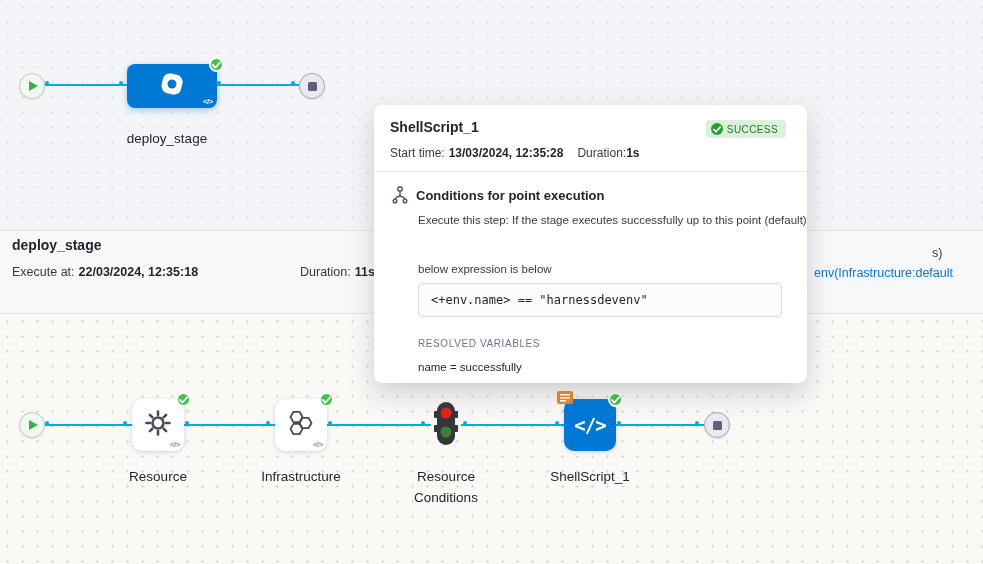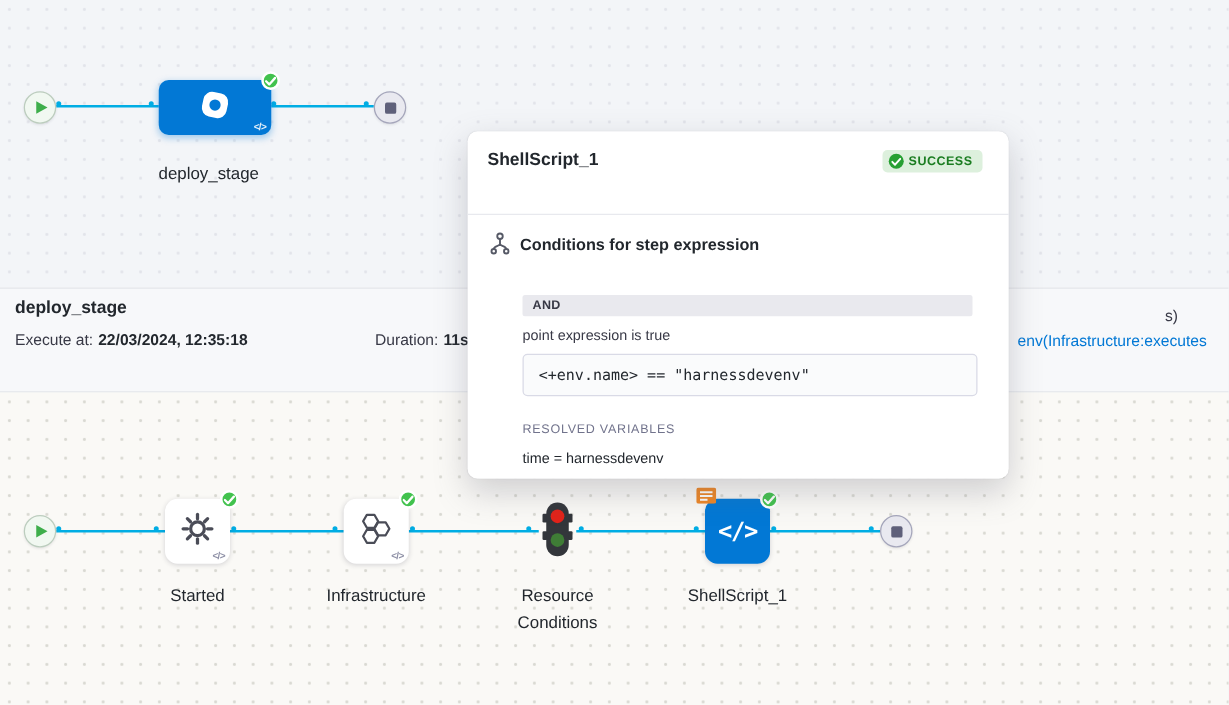--- a/index.html
+++ b/index.html
@@ -85,21 +85,21 @@
   .popover {
     position:absolute; left:374px; top:105px; width:433px; height:278px;
     background:#fff; border-radius:8px; z-index:10;
     box-shadow:0 0 1px rgba(40,41,61,.1), 0 10px 26px rgba(96,97,112,.28);
   }
   .pp-title { position:absolute; left:16px; top:14px; font-size:14px; font-weight:bold; }
   .pp-badge {
     position:absolute; right:21px; top:15px; display:flex; align-items:center; gap:4px;
     background:var(--badge-bg,#ddf0dd); border-radius:4px; padding:3px 8px 3px 5px;
   }
-  .pp-badge .txt { font-size:10px; font-weight:bold; color:var(--badge-text,#1b7d21); letter-spacing:.4px; }
+  .pp-badge .txt { font-size:10px; font-weight:normal; color:var(--badge-text,#1b7d21); letter-spacing:.4px; }
   .badge-check {
     width:12px; height:12px; border-radius:50%; background:#27a033;
     display:flex; align-items:center; justify-content:center;
   }
   .pp-meta { position:absolute; left:16px; top:41px; font-size:12px; color:#383946; white-space:nowrap; }
   .pp-meta .b { font-weight:bold; color:#22272d; margin-left:4px; }
   .pp-meta .gap { display:inline-block; width:14px; }
   .pp-divider { position:absolute; left:0; top:66px; width:100%; height:1px; background:#e8e9ee; }
   .pp-cond-icon { position:absolute; left:16px; top:80px; }
   .pp-cond-title { position:absolute; left:42px; top:83px; font-size:13px; font-weight:bold; }
@@ -164,21 +164,21 @@
 
   <div>
     <div class="band-title">deploy_stage</div>
     <div class="band-meta" style="left:12px">
       <span>Execute at:</span><span class="val">22/03/2024, 12:35:18</span>
     </div>
     <div class="band-meta" style="left:300px">
       <span>Duration:</span><span class="val">11s</span>
     </div>
     <div class="frag" style="left:932px;top:246px">s)</div>
-    <div class="frag link" style="left:814px;top:266px">env(Infrastructure:executes</div>
+    <div class="frag link" style="left:814px;top:266px">env(Infrastructure:default</div>
   </div>
 
   <div>
     <div class="hline" style="left:45px;top:424px;width:87px"></div>
     <div class="hline" style="left:184px;top:424px;width:91px"></div>
     <div class="hline" style="left:327px;top:424px;width:104px"></div>
     <div class="hline" style="left:461px;top:424px;width:103px"></div>
     <div class="hline" style="left:616px;top:424px;width:88px"></div>
 
     <span class="conn-dot" style="left:45px;top:421px"></span>
@@ -264,50 +264,53 @@
           <rect x="3" y="6" width="10" height="1.6" fill="#fff"></rect>
           <rect x="3" y="9" width="6" height="1.6" fill="#fff"></rect>
         </svg>
       </span>
     </div>
 
     <div class="circle-node stop" style="left:704px;top:412px">
       <span class="stop-sq"></span>
     </div>
 
-    <div class="node-label" style="left:108px;top:467px;width:100px">Started</div>
+    <div class="node-label" style="left:108px;top:467px;width:100px">Resource</div>
     <div class="node-label" style="left:251px;top:467px;width:100px">Infrastructure</div>
     <div class="node-label" style="left:396px;top:467px;width:100px">Resource Conditions</div>
     <div class="node-label" style="left:540px;top:467px;width:100px">ShellScript_1</div>
   </div>
 
   <div class="popover">
     <div class="pp-title">ShellScript_1</div>
 
     <div class="pp-badge">
       <span class="badge-check">
         <svg width="8" height="7" viewBox="0 0 10 8">
             <path d="M1 4 L3.8 6.8 L9 1" stroke="#fff" stroke-width="2" fill="none" stroke-linecap="round" stroke-linejoin="round"></path>
           </svg>
       </span>
       <span class="txt">SUCCESS</span>
     </div>
 
+    <div class="pp-meta">
+      <span>Start time:</span><span class="b">13/03/2024, 12:35:28</span><span class="gap"></span><span>Duration:</span><span class="b" style="margin-left:0">1s</span>
+    </div>
 
     <div class="pp-divider"></div>
 
     <span class="pp-cond-icon">
       <svg width="20" height="20" viewBox="0 0 20 20" fill="none" stroke="#565966" stroke-width="1.5" stroke-linecap="round">
         <circle cx="10" cy="4" r="2.2"></circle>
         <path d="M10 6.2 V10 M10 10 C10 12,5 12,5 14.2 M10 10 C10 12,15 12,15 14.2"></path>
         <circle cx="5" cy="16" r="1.8"></circle>
         <circle cx="15" cy="16" r="1.8"></circle>
       </svg>
     </span>
-    <div class="pp-cond-title">Conditions for step expression</div>
-    <div class="pp-and">AND</div>
-    <div class="pp-intro">point expression is true</div>
+    <div class="pp-cond-title">Conditions for point execution</div>
+    <div class="pp-desc">Execute this step: If the stage executes successfully up to this point (default)</div>
+    <div class="pp-intro">below expression is below</div>
     <div class="pp-code">&lt;+env.name&gt; == "harnessdevenv"</div>
     <div class="pp-res-h">RESOLVED VARIABLES</div>
-    <div class="pp-res-v">time = harnessdevenv</div>
+    <div class="pp-res-v">name = successfully</div>
   </div>
 
 </div>
 
 </body></html>

